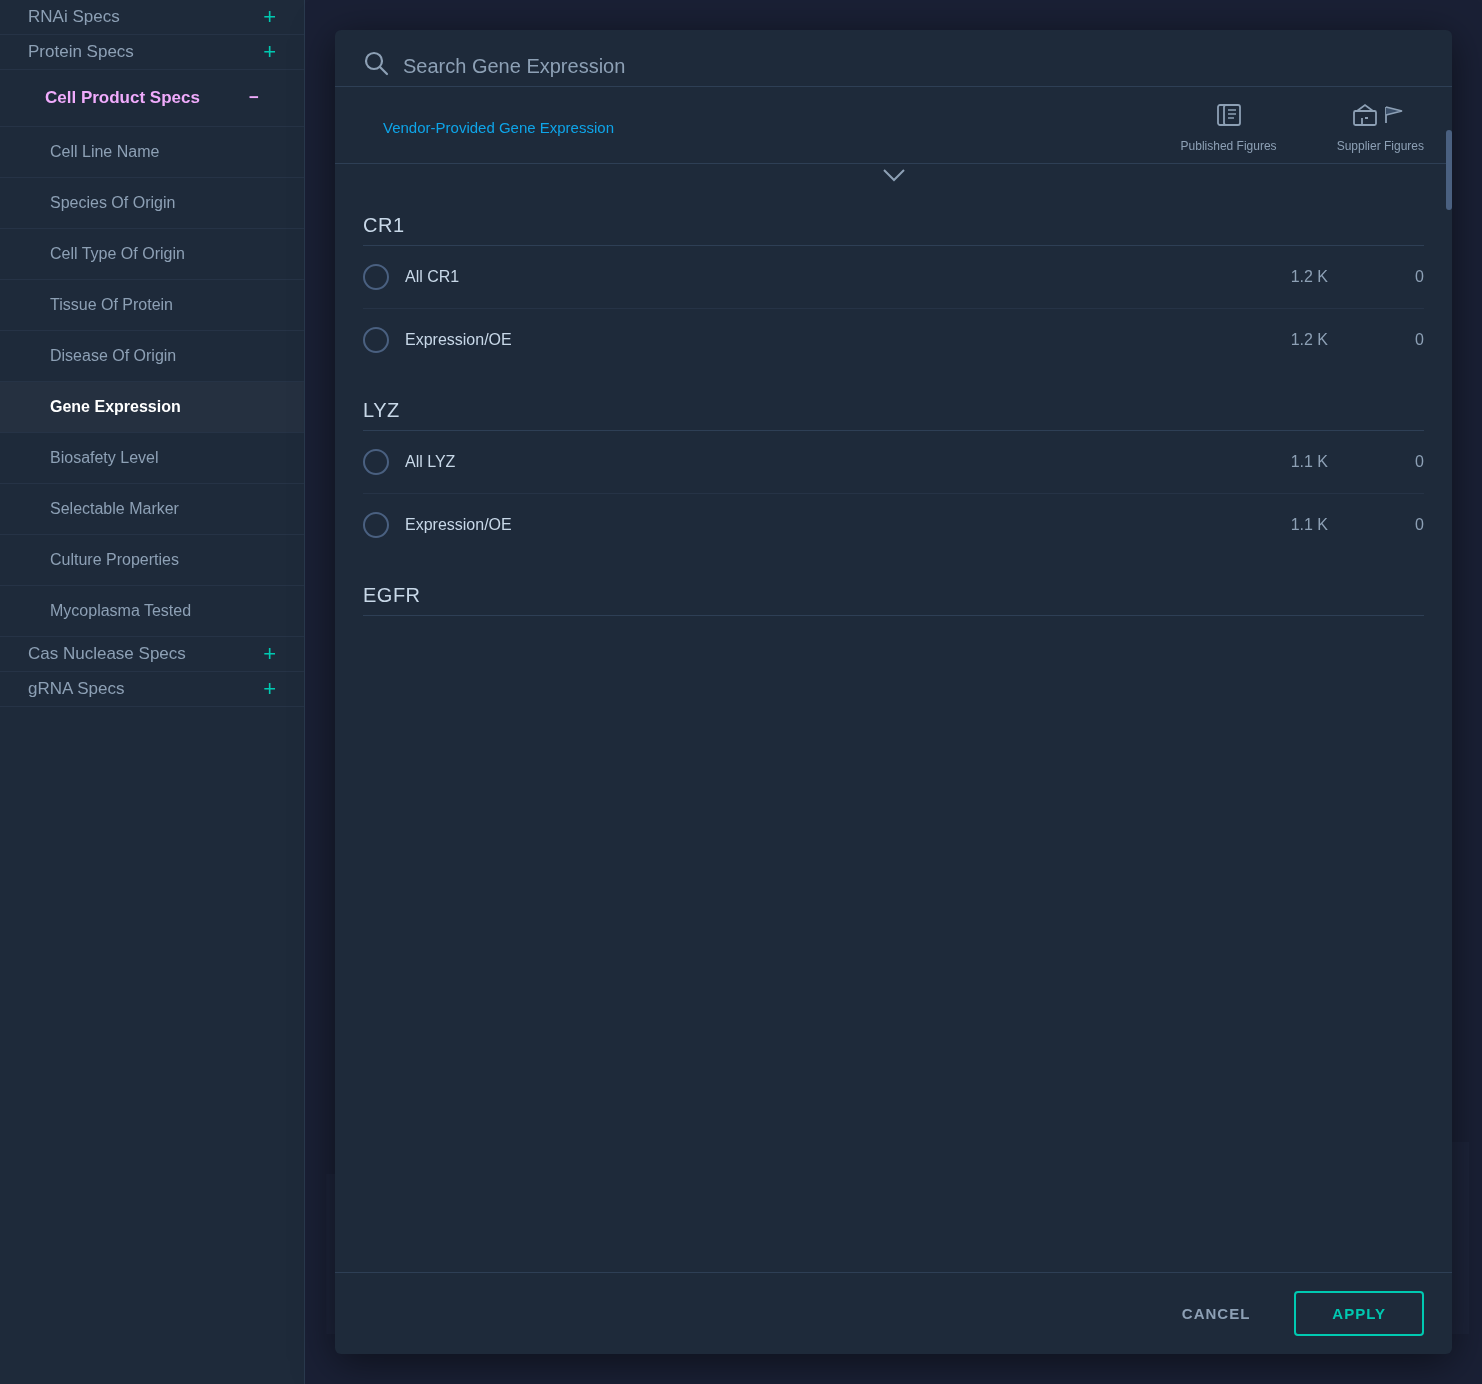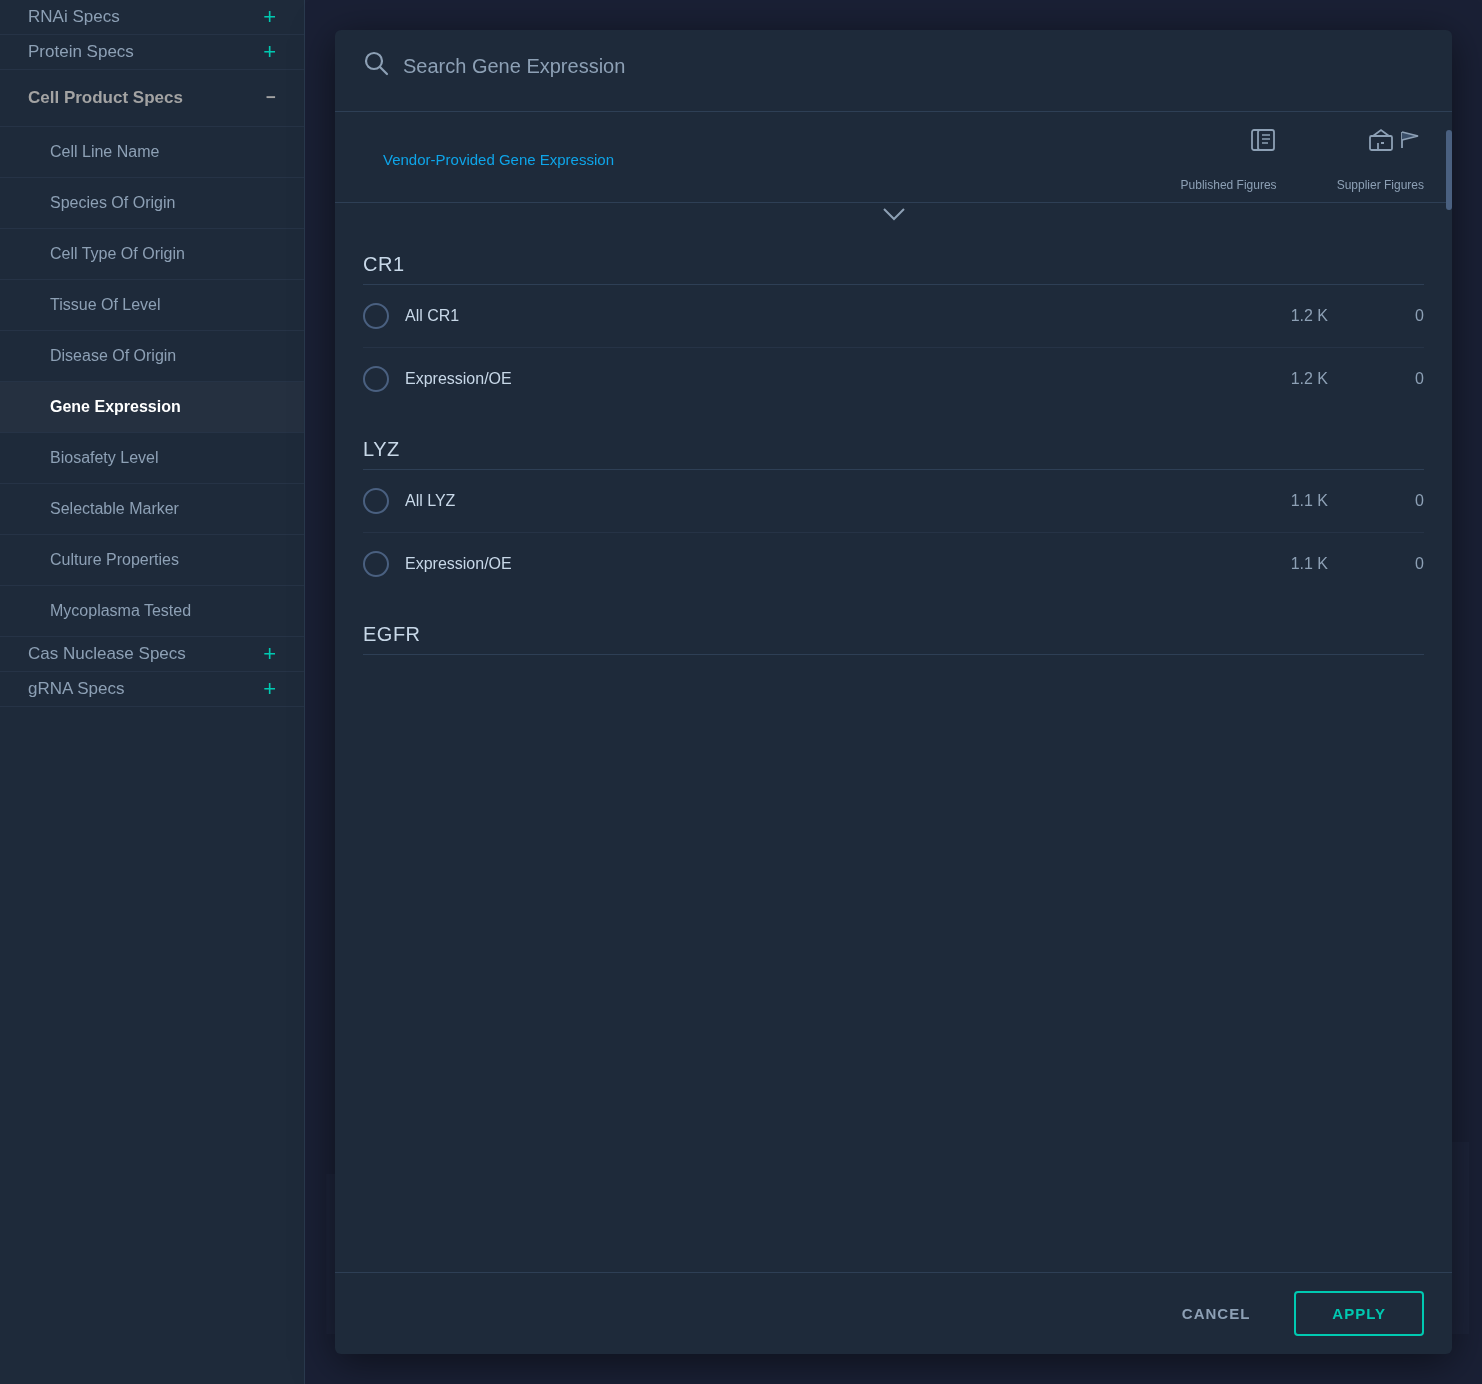--- a/index.html
+++ b/index.html
@@ -37,24 +37,24 @@
     .sidebar-item .plus-icon, .sidebar-item .minus-icon {
       color: #00c9b1;
       font-size: 22px;
       font-weight: 300;
       line-height: 1;
     }
     .sidebar-group-label {
       display: flex;
       align-items: center;
       justify-content: space-between;
-      padding: 18px 28px;
+      padding: 18px 45px;
       border-bottom: 1px solid #263346;
       cursor: pointer;
-      color: #a3a3a3;
+      color: #f0abfc;
       font-size: 17px;
       font-weight: 700;
     }
     .sidebar-child {
       display: flex;
       align-items: center;
       padding: 16px 28px 16px 50px;
       border-bottom: 1px solid #263346;
       cursor: pointer;
       color: #8da0b5;
@@ -86,21 +86,21 @@
       display: flex;
       flex-direction: column;
       overflow: hidden;
       box-shadow: 0 8px 40px rgba(0,0,0,0.5);
     }
 
     
     .search-bar {
       display: flex;
       align-items: center;
-      padding: 20px 28px 29px 28px;
+      padding: 20px 28px 4px 28px;
       border-bottom: 1px solid #2e3f55;
       gap: 14px;
     }
     .search-icon-wrap {
       color: #8da0b5;
       font-size: 24px;
     }
     .search-input {
       background: transparent;
       border: none;
@@ -125,22 +125,22 @@
       font-size: 15px;
       margin-left: 20px;
     }
     .col-figures {
       display: flex;
       gap: 60px;
     }
     .col-figure-item {
       display: flex;
       flex-direction: column;
-      align-items: flex-end;
-      gap: 18px;
+      align-items: center;
+      gap: 4px;
       color: #8da0b5;
       font-size: 12px;
     }
     .col-figure-icon {
       font-size: 22px;
       color: #8da0b5;
     }
 
     
     .chevron-row {
@@ -292,21 +292,21 @@
 
   <div class="sidebar-child">
     <span>Species Of Origin</span>
   </div>
 
   <div class="sidebar-child">
     <span>Cell Type Of Origin</span>
   </div>
 
   <div class="sidebar-child">
-    <span>Tissue Of Level</span>
+    <span>Tissue Of Protein</span>
   </div>
 
   <div class="sidebar-child">
     <span>Disease Of Origin</span>
   </div>
 
   <div class="sidebar-child active">
     <span>Gene Expression</span>
   </div>
 

